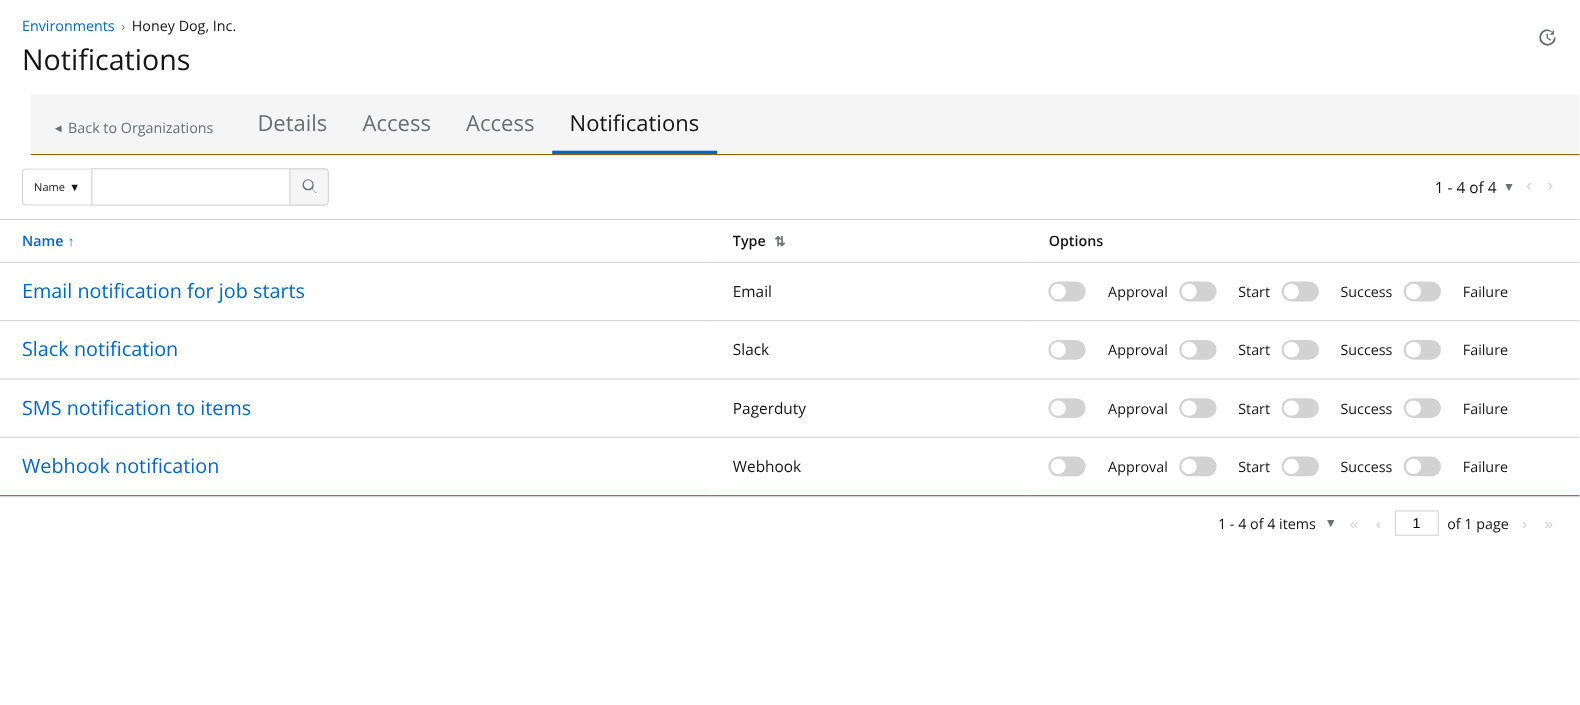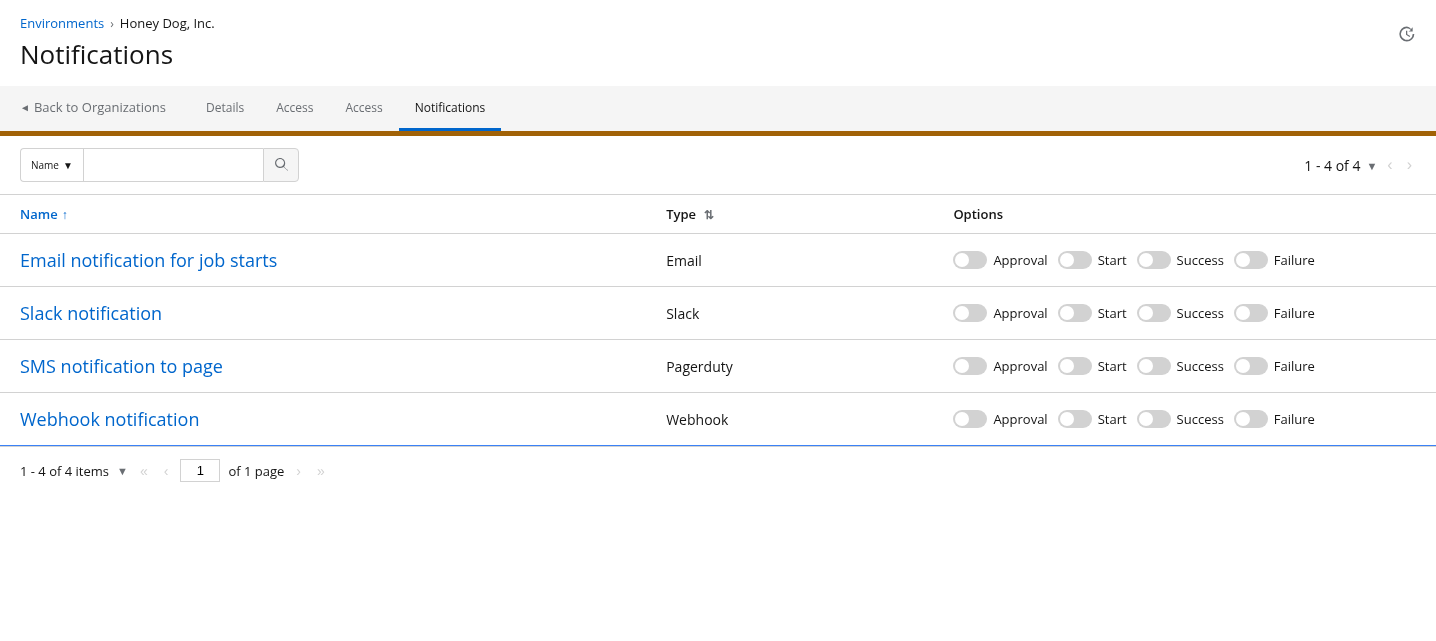--- a/index.html
+++ b/index.html
@@ -5,22 +5,22 @@
     * { box-sizing: border-box; margin: 0; padding: 0; }
     body { font-family: 'RedHatDisplay', 'Open Sans', Arial, sans-serif; font-size: 14px; background: #fff; color: #151515; }
 
     .breadcrumb { display: flex; align-items: center; gap: 6px; font-size: 13px; padding: 14px 20px 4px; }
     .breadcrumb a { color: #0066cc; text-decoration: none; }
     .breadcrumb-separator { color: #6a6e73; font-size: 12px; }
     .page-title { font-size: 26px; font-weight: 400; padding: 0 20px 14px; }
 
     .history-btn { position: absolute; top: 24px; right: 20px; background: none; border: none; cursor: pointer; color: #6a6e73; font-size: 18px; }
 
-    .nav-tabs { display: flex; align-items: flex-end; border-bottom: 5px solid #a16207; padding: 0 20px; background: #f5f5f5; }
-    .nav-tab { padding: 12px 16px; cursor: pointer; font-size: 12px; color: #6a6e73; border-bottom: 3px solid transparent; text-decoration: none; white-space: nowrap; }
+    .nav-tabs { display: flex; align-items: flex-end; border-bottom: 1px solid #a16207; padding: 0 20px; background: #f5f5f5; margin-left: 28px; }
+    .nav-tab { padding: 12px 16px; cursor: pointer; font-size: 20px; color: #6a6e73; border-bottom: 3px solid transparent; text-decoration: none; white-space: nowrap; }
     .nav-tab.active { color: #151515; border-bottom: 3px solid #0066cc; font-weight: 500; }
     .nav-tab.back-link { color: #6a6e73; font-size: 13px; padding-left: 0; display: flex; align-items: center; gap: 4px; margin-right: 8px; }
     .nav-tab.back-link::before { content: '◄'; font-size: 10px; }
 
     .toolbar { display: flex; align-items: center; justify-content: space-between; padding: 12px 20px; }
     .filter-group { display: flex; align-items: center; gap: 0; }
     .filter-select { display: flex; align-items: center; gap: 4px; border: 1px solid #d2d2d2; border-right: none; padding: 6px 10px; cursor: pointer; background: #fff; font-size: 14px; border-radius: 4px 0 0 4px; height: 34px; }
     .filter-select span { font-size: 10px; }
     .filter-input { border: 1px solid #d2d2d2; border-right: none; padding: 6px 10px; font-size: 14px; height: 34px; width: 180px; outline: none; }
     .search-btn { border: 1px solid #d2d2d2; background: #f5f5f5; padding: 6px 10px; cursor: pointer; height: 34px; border-radius: 0 4px 4px 0; display: flex; align-items: center; }
@@ -34,28 +34,28 @@
     .table th { text-align: left; padding: 10px 20px; font-size: 13px; font-weight: 600; color: #151515; border-bottom: 1px solid #d2d2d2; border-top: 1px solid #d2d2d2; background: #fff; }
     .th-sort { display: flex; align-items: center; gap: 4px; }
     .sort-icon { color: #0066cc; font-size: 12px; }
     .col-icon { color: #6a6e73; font-size: 12px; margin-left: 4px; }
     .table td { padding: 14px 20px; border-bottom: 1px solid #d2d2d2; vertical-align: middle; }
     .table tr:last-child td { border-bottom: 1px solid #3b82f6; }
 
     .item-link { color: #0066cc; text-decoration: none; font-size: 18px; }
 
     .options-cell { display: flex; align-items: center; gap: 10px; }
-    .toggle-group { display: flex; align-items: flex-end; gap: 6px; }
+    .toggle-group { display: flex; align-items: flex-end; gap: 20px; }
     .toggle { position: relative; display: inline-block; width: 34px; height: 18px; }
     .toggle input { opacity: 0; width: 0; height: 0; }
     .toggle-slider { position: absolute; cursor: pointer; top: 0; left: 0; right: 0; bottom: 0; background: #d2d2d2; border-radius: 18px; transition: 0.3s; }
     .toggle-slider::before { position: absolute; content: ""; height: 14px; width: 14px; left: 2px; bottom: 2px; background: #fff; border-radius: 50%; transition: 0.3s; }
     .toggle-label { font-size: 13px; color: #151515; }
 
-    .footer-pagination { display: flex; align-items: center; padding: 12px 20px; gap: 8px; font-size: 13px; border-top: 1px solid #d2d2d2; }
+    .footer-pagination { display: flex; align-items: center; justify-content: flex-end; padding: 12px 20px; gap: 8px; font-size: 13px; border-top: 1px solid #d2d2d2; }
     .fp-nav-btn { background: none; border: none; cursor: pointer; color: #6a6e73; font-size: 14px; padding: 2px 4px; }
     .fp-nav-btn:disabled { color: #d2d2d2; cursor: default; }
     .fp-page-input { width: 40px; text-align: center; border: 1px solid #d2d2d2; padding: 3px 4px; font-size: 13px; }
 
     .content-area { position: relative; }
     .top-area { position: relative; }
   </style>
 </head>
 <body>
 
@@ -166,21 +166,21 @@
                 <span class="toggle-label">Success</span>
               </div>
               <div class="toggle-group">
                 <label class="toggle"><input type="checkbox" style=""><span class="toggle-slider"></span></label>
                 <span class="toggle-label">Failure</span>
               </div>
             </div>
           </td>
         </tr>
         <tr>
-          <td><a href="#" class="item-link">SMS notification to page</a></td>
+          <td><a href="#" class="item-link">SMS notification to items</a></td>
           <td>Pagerduty</td>
           <td>
             <div class="options-cell">
               <div class="toggle-group">
                 <label class="toggle"><input type="checkbox" style=""><span class="toggle-slider"></span></label>
                 <span class="toggle-label">Approval</span>
               </div>
               <div class="toggle-group">
                 <label class="toggle"><input type="checkbox" style=""><span class="toggle-slider"></span></label>
                 <span class="toggle-label">Start</span>

